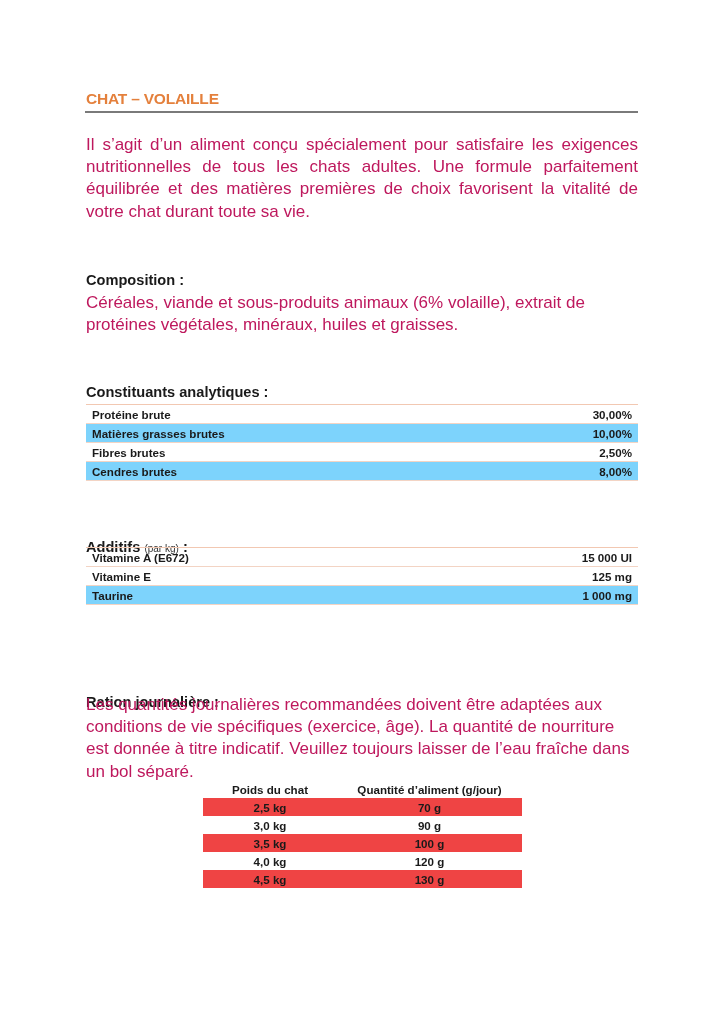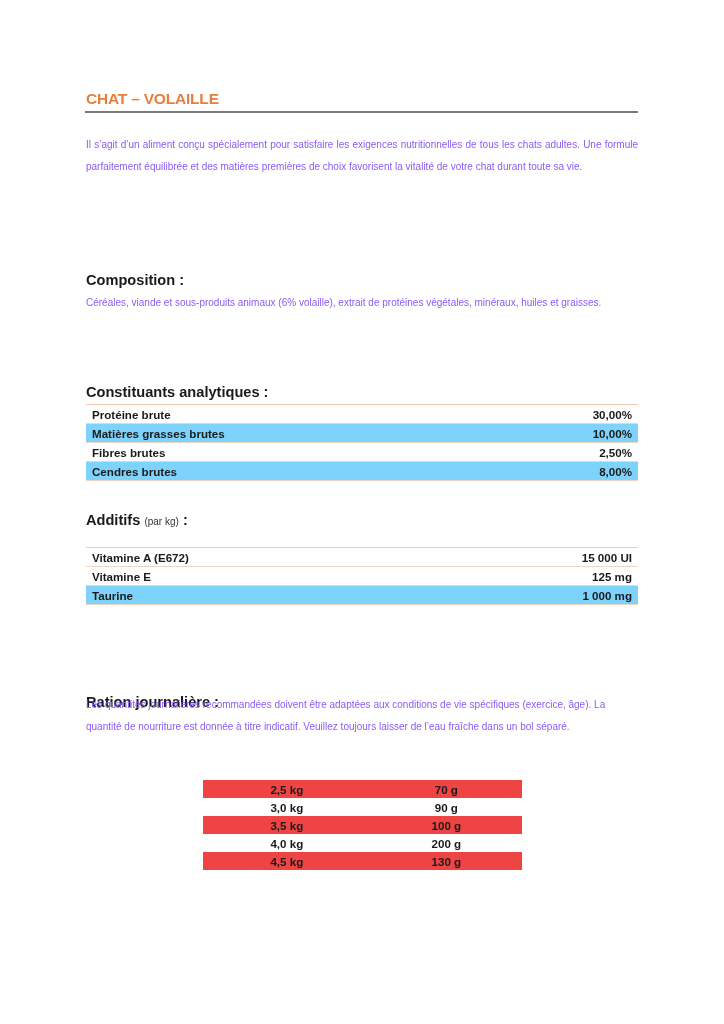--- a/index.html
+++ b/index.html
@@ -10,21 +10,21 @@
   .page { position: absolute; left: 86px; top: 0; width: 552px; }
   .title {
     position: absolute; top: 90px; left: 0;
     font-size: 15.5px; font-weight: bold; color: #e4803c; letter-spacing: -0.2px;
   }
   .title-rule {
     position: absolute; top: 111px; left: -1px; width: 553px; height: 1.5px; background: #7a7a7a;
   }
   .para {
     position: absolute; left: 0; width: 552px;
-    font-size: 10px; line-height: 22.2px; color: #8b5cf6;
+    font-size: 17px; line-height: 22.2px; color: #be185d;
   }
   .justify { text-align: justify; text-align-last: left; }
   .heading {
     position: absolute; left: 0; font-size: 14.6px; font-weight: bold; color: #1a1a1a;
   }
   .heading .small { font-size: 10px; font-weight: normal; color: #333; }
   .tbl {
     position: absolute; left: 0; width: 552px; border-collapse: collapse;
     font-size: 11.6px; font-weight: bold; color: #1a1a1a;
   }
@@ -69,21 +69,21 @@
       <td>Fibres brutes</td>
       <td class="val">2,50%</td>
     </tr>
     <tr class="shade">
       <td>Cendres brutes</td>
       <td class="val">8,00%</td>
     </tr>
   </tbody>
     </table>
 
-  <div class="heading" style="top:512px;">
+  <div class="heading" style="top:539px;">
     <span>Additifs</span>
     <span class="small">(par kg)</span><span> :</span>
   </div>
   <table class="tbl" style="top:547px;">
     <tbody>
         <tr>
       <td>Vitamine A (E672)</td>
       <td class="val">15 000 UI</td>
     </tr>
     <tr>
@@ -95,35 +95,39 @@
       <td class="val">1 000 mg</td>
     </tr>
   </tbody>
     </table>
 
   <div class="heading" style="top:694px;">Ration journalière :</div>
   <div class="para" style="top:694px;">Les quantités journalières recommandées doivent être adaptées aux conditions de vie spécifiques (exercice, âge). La quantité de nourriture est donnée à titre indicatif. Veuillez toujours laisser de l’eau fraîche dans un bol séparé.</div>
 
   <table class="ration" style="top:780px;">
     <tbody>
+        <tr>
+      <th class="c1">Poids du chat</th>
+      <th>Quantité d’aliment (g/jour)</th>
+    </tr>
     <tr class="shade">
       <td>2,5 kg</td>
       <td>70 g</td>
     </tr>
     <tr>
       <td>3,0 kg</td>
       <td>90 g</td>
     </tr>
     <tr class="shade">
       <td>3,5 kg</td>
       <td>100 g</td>
     </tr>
     <tr>
       <td>4,0 kg</td>
-      <td>200 g</td>
+      <td>120 g</td>
     </tr>
     <tr class="shade">
       <td>4,5 kg</td>
       <td>130 g</td>
     </tr>
   </tbody>
     </table>
 
 </div>
 

